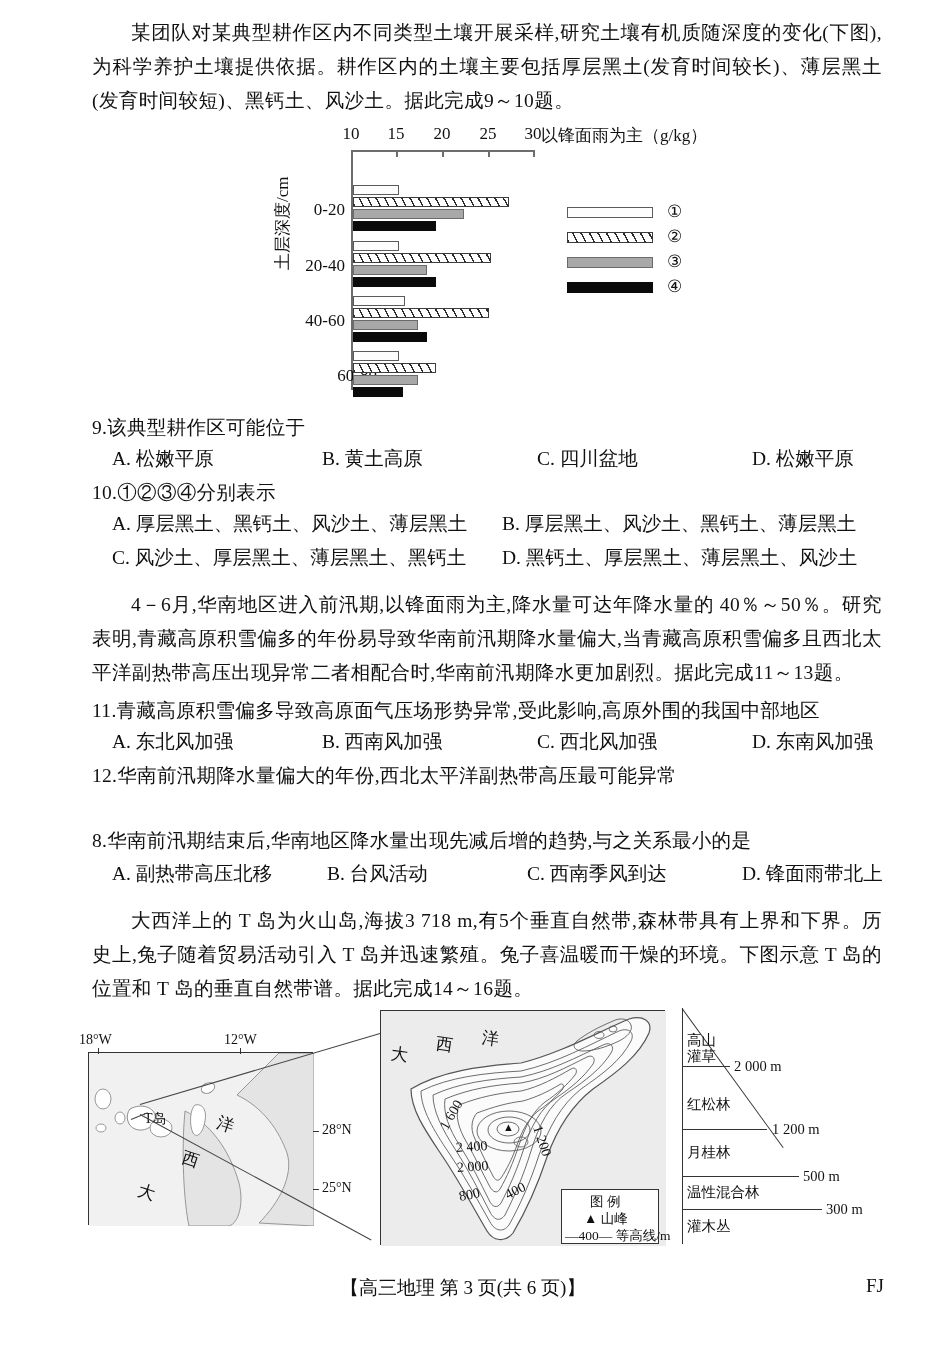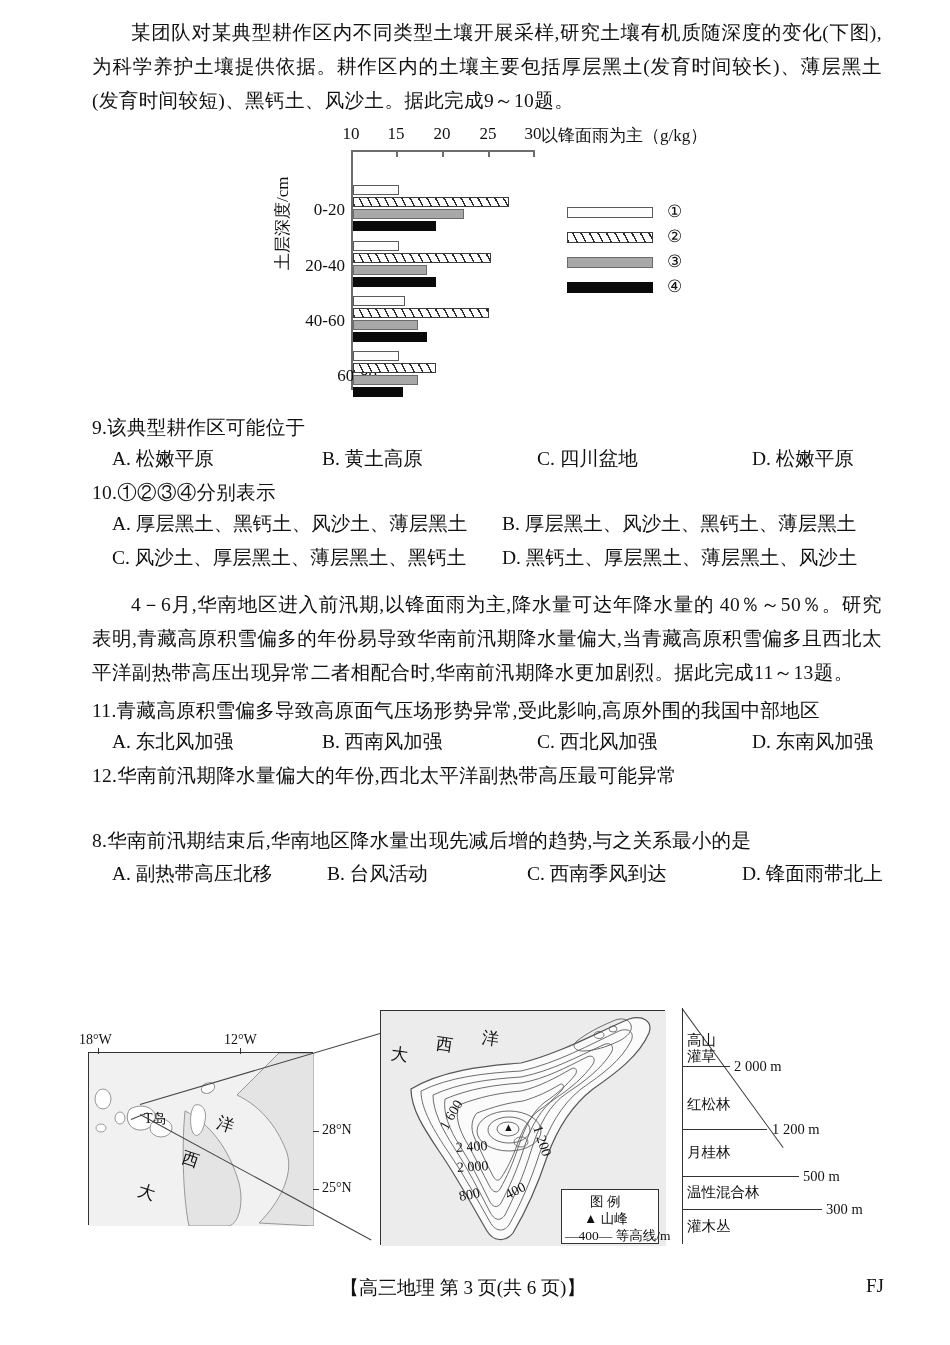--- a/index.html
+++ b/index.html
@@ -177,20 +177,21 @@
     <span>12.</span><span>华南前汛期降水量偏大的年份,西北太平洋副热带高压最可能异常</span>
   </div>
 
   <div class="qline" style="left:88px;top:826px;">
     <span>8.</span><span>华南前汛期结束后,华南地区降水量出现先减后增的趋势,与之关系最小的是</span>
   </div>
   <div class="opts" style="left:108px;top:859px;">
     <span class="op" style="width:215px;">A. 副热带高压北移</span><span class="op" style="width:200px;">B. 台风活动</span><span class="op" style="width:215px;">C. 西南季风到达</span><span class="op">D. 锋面雨带北上</span>
   </div>
 
+  <div class="para indent" style="left:88px;top:904px;width:790px;">大西洋上的 T 岛为火山岛,海拔3 718 m,有5个垂直自然带,森林带具有上界和下界。历史上,兔子随着贸易活动引入 T 岛并迅速繁殖。兔子喜温暖而干燥的环境。下图示意 T 岛的位置和 T 岛的垂直自然带谱。据此完成14～16题。</div>
 
   <div class="figure2">
 
     <div class="mapbox" style="left:6px;top:52px;width:225px;height:173px;">
       <svg width="225" height="173" viewBox="0 0 225 173" style="position:absolute;left:0;top:0;">
         <rect x="0" y="0" width="225" height="173" fill="#f1f1f1"></rect>
         <path d="M148 42 C175 55,190 78,198 100 C205 122,190 150,170 170 L225 173 L225 0 L190 0 Z" fill="#e4e4e4" stroke="#8d8d8d" stroke-width="0.9"></path>
         <path d="M96 58 C120 70,140 95,150 130 C155 150,150 170,140 173 L100 173 C95 150,92 100,96 58 Z" fill="#e4e4e4" stroke="#8d8d8d" stroke-width="0.9"></path>
         <ellipse cx="14" cy="46" rx="8" ry="10" fill="#fff" stroke="#8d8d8d" stroke-width="0.9"></ellipse>
         <ellipse cx="12" cy="75" rx="5" ry="4" fill="#fff" stroke="#8d8d8d" stroke-width="0.9"></ellipse>

